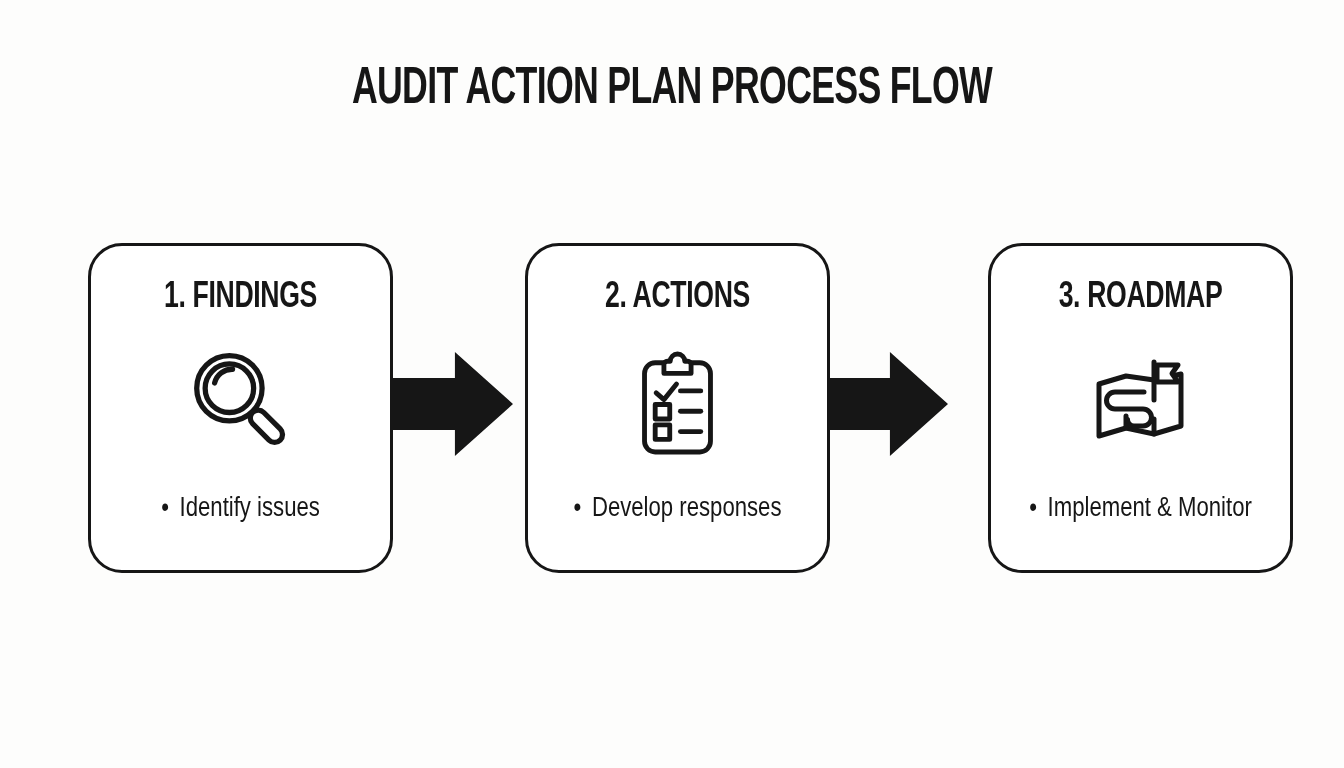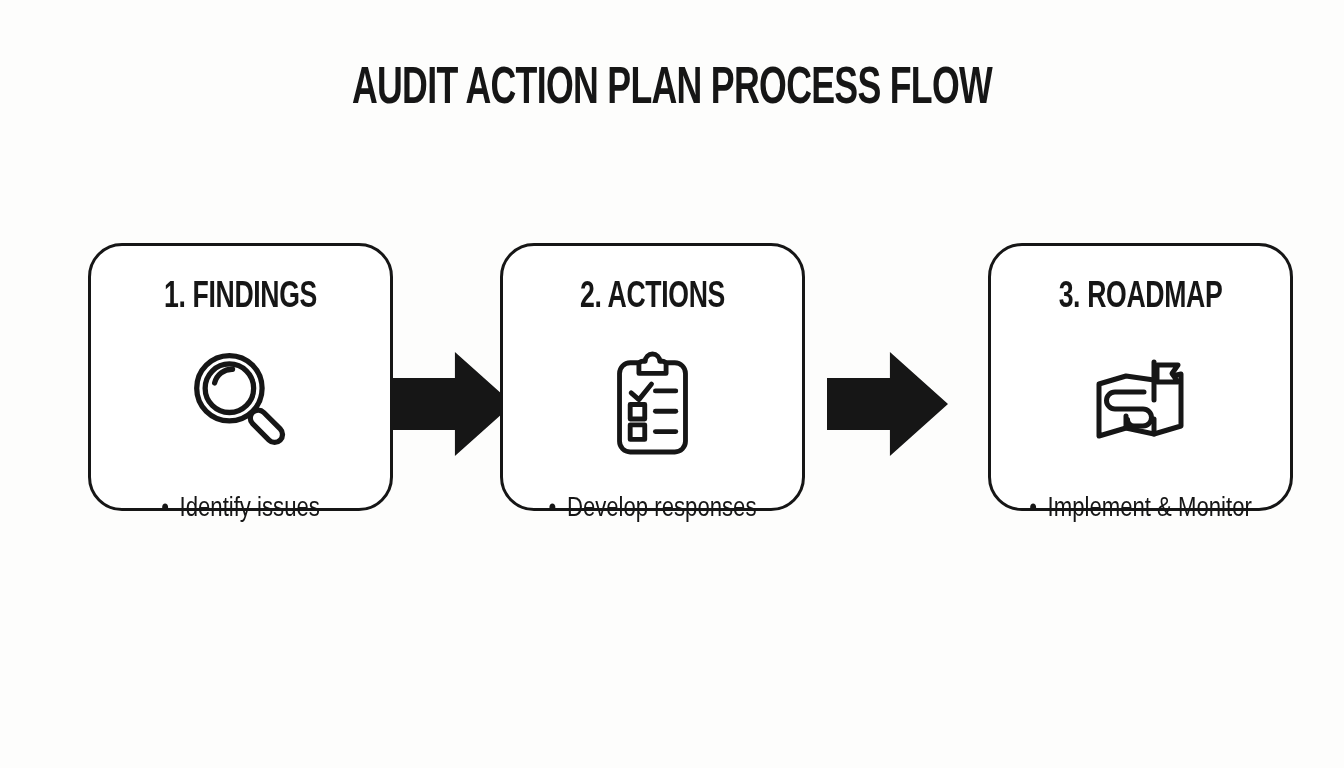--- a/index.html
+++ b/index.html
@@ -23,28 +23,28 @@
     font-weight:700;
     letter-spacing:-1px;
     transform:scaleX(0.70);
     transform-origin:50% 50%;
     white-space:nowrap;
     color:var(--ink);
   }
   .card{
     position:absolute;
     top:243px;
-    width:305px;height:268px;
+    width:305px;height:330px;
     background:var(--card-bg);
     border:3.5px solid var(--ink);
     border-radius:34px;
     text-decoration:underline;
   }
   .card.c1{left:88px;}
-  .card.c2{left:500px;}
+  .card.c2{left:525px;}
   .card.c3{left:988px;}
   .card h2{
     position:absolute;
     top:28px;left:0;width:100%;
     text-align:center;
     font-size:37px;
     font-weight:700;
     letter-spacing:-0.5px;
     transform:scaleX(0.72);
     transform-origin:50% 50%;

